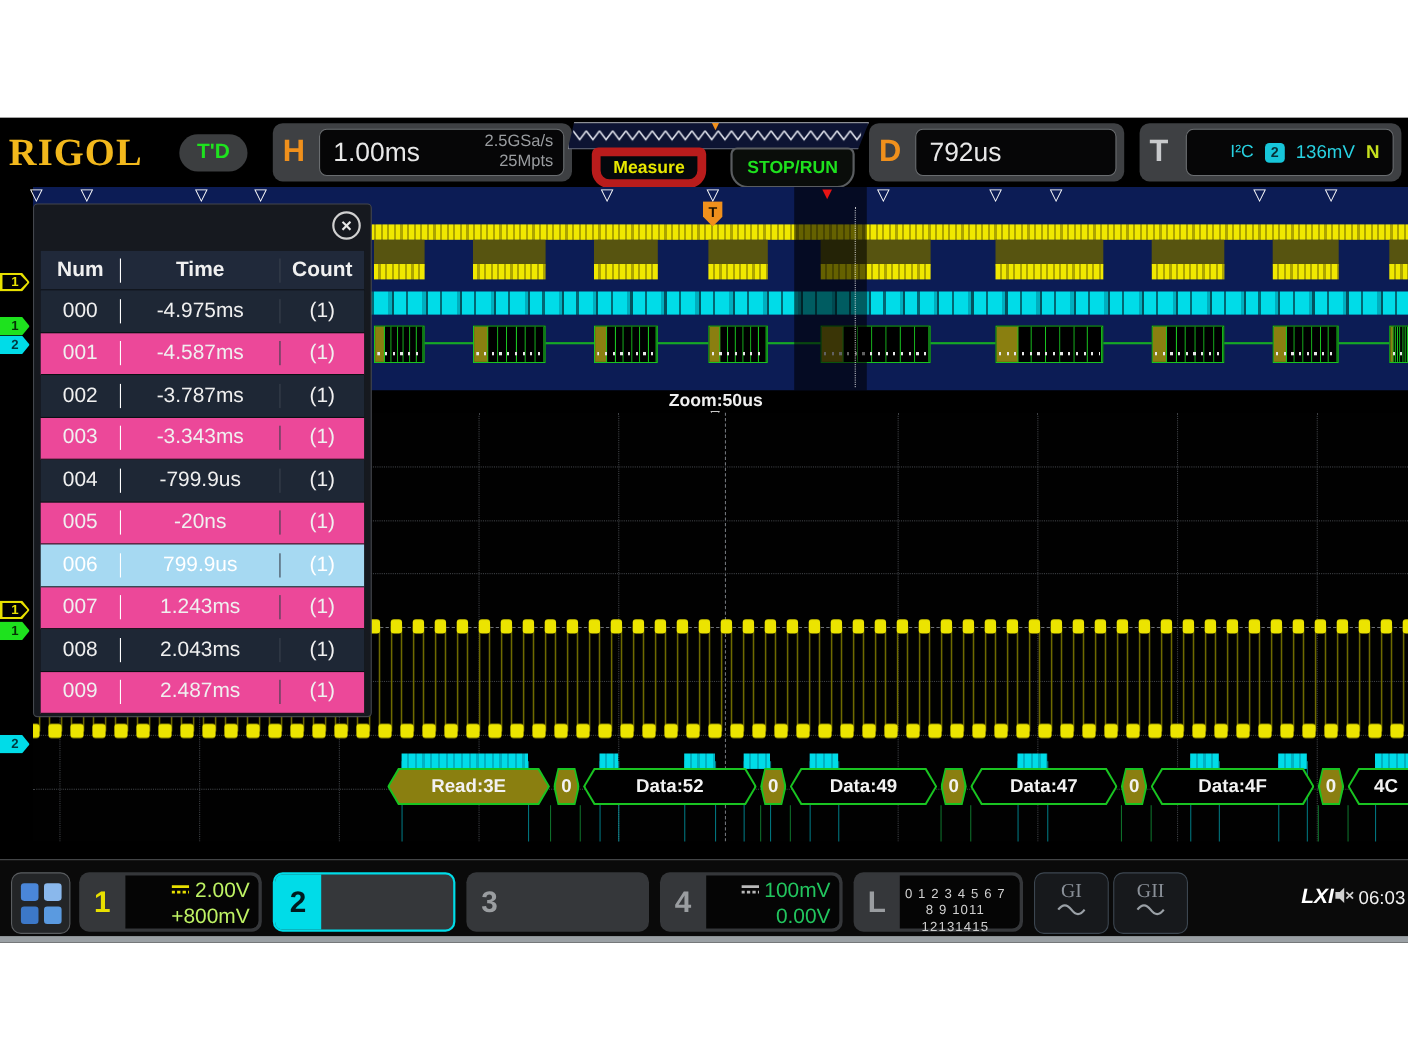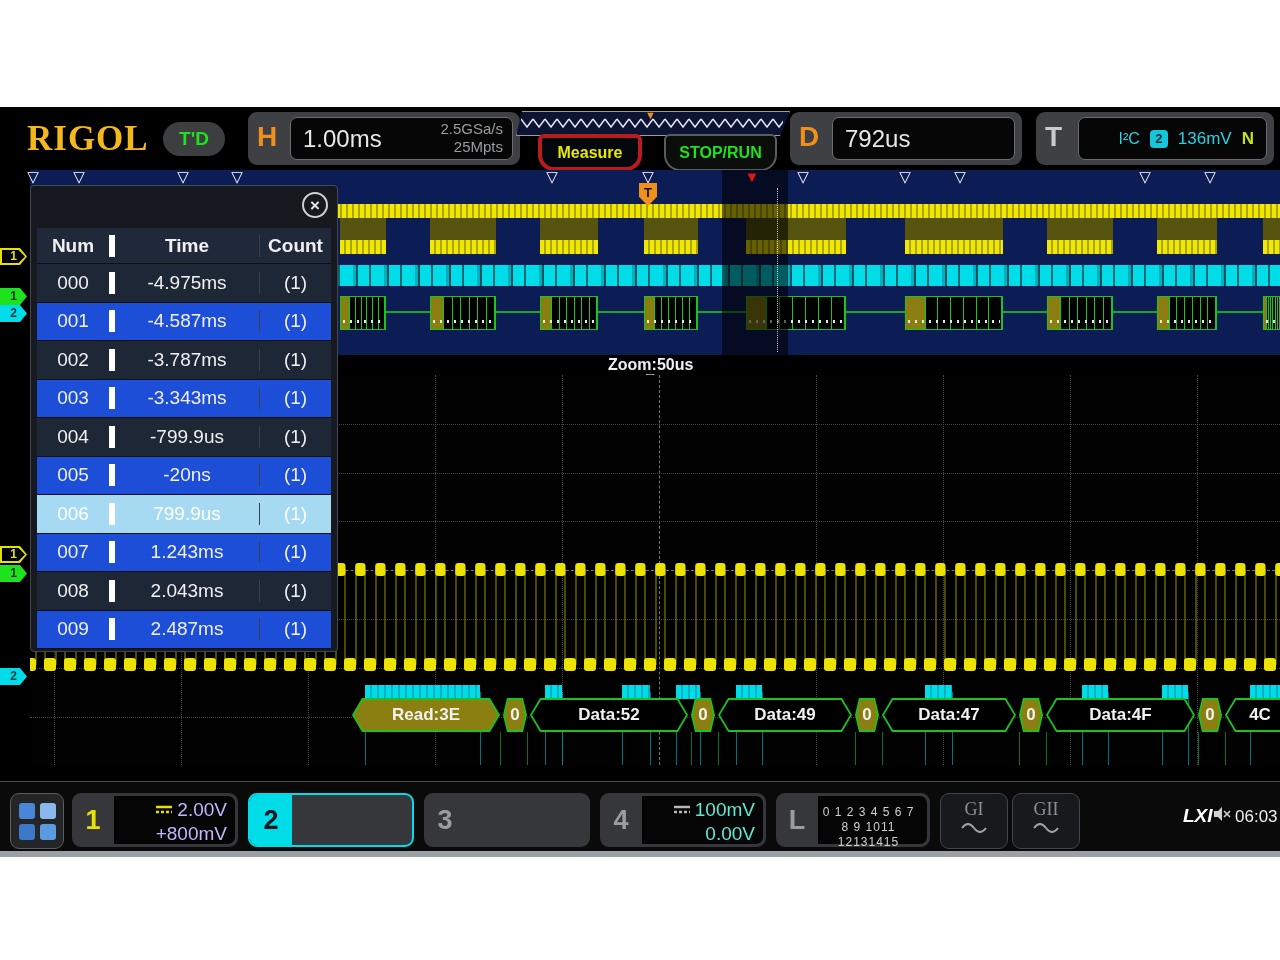--- a/index.html
+++ b/index.html
@@ -2,33 +2,33 @@
 <html><head>
 <meta charset="utf-8">
 <style>
   html,body{margin:0;padding:0;background:#fff;font-family:"Liberation Sans","DejaVu Sans",sans-serif;}
   .page{position:relative;width:1280px;height:960px;background:#fff;overflow:hidden;}
   .screen{position:absolute;left:0;top:107px;width:1280px;height:750px;background:#000;overflow:hidden;}
   .abs{position:absolute;}
 
   
   .topbar{position:absolute;left:0;top:0;width:1280px;height:63px;background:#000;}
-  .logo{position:absolute;left:8px;top:12px;font-family:"Liberation Serif",serif;font-weight:900;font-size:35px;color:#f2b81c;letter-spacing:1px;margin-left:19px;}
+  .logo{position:absolute;left:8px;top:12px;font-family:"Liberation Serif",serif;font-weight:900;font-size:35px;color:#f2b81c;letter-spacing:1px;}
   .td-badge{position:absolute;left:163px;top:15px;width:62px;height:34px;border-radius:17px;background:#3c3e40;color:#1ee21e;font-weight:bold;font-size:19px;text-align:center;line-height:34px;}
   .grp{position:absolute;top:5px;height:53px;background:#3e4043;border-radius:9px;}
   .grp .letter{position:absolute;left:9px;top:9px;font-size:28px;font-weight:bold;}
   .grp .blackbox{position:absolute;left:42px;top:5px;right:7px;bottom:5px;background:#060607;border:1px solid #6a6d70;border-radius:7px;}
   .h-grp{left:248px;width:272px;}
   .tb-value{position:absolute;left:12px;top:7px;font-size:24px;color:#e8e8e8;}
   .rate{position:absolute;right:9px;top:2px;text-align:right;color:#9a9da0;font-size:15px;line-height:18px;}
   .preview{position:absolute;left:516px;top:4px;width:272px;height:23px;background:#0d1433;border:1px solid #9a9da0;clip-path:polygon(6px 0,100% 0,calc(100% - 10px) 100%,0 100%);}
   .preview svg{position:absolute;left:4px;top:3px;}
   .preview-marker{position:absolute;left:128px;top:-3px;color:#f0901c;font-size:11px;}
   .tabbtn{position:absolute;top:27px;height:37px;border-radius:6px 6px 16px 16px;display:flex;align-items:center;justify-content:center;font-weight:bold;font-size:16px;box-sizing:border-box;}
-  .measure{left:538px;width:104px;background:#04080c;border:4px solid #b91c1c;color:#e8e800;}
+  .measure{left:538px;width:104px;background:#04080c;border:8px solid #b91c1c;color:#e8e800;}
   .stoprun{left:664px;width:113px;background:#0a0d0a;border:2px solid #5a5d60;color:#1ee21e;}
   .d-grp{left:790px;width:232px;}
   .t-grp{left:1036px;width:238px;}
   .t-box{display:flex;align-items:center;justify-content:flex-end;gap:10px;padding-right:12px;height:100%;}
   .i2c{color:#28d2e2;font-size:16px;}
   .src-badge{background:#17c6da;color:#073038;font-weight:bold;font-size:13px;width:18px;height:18px;border-radius:4px;text-align:center;line-height:18px;}
   .tlevel{color:#28d2e2;font-size:17px;}
   .tslope{color:#c6e01e;font-size:17px;font-weight:bold;}
 
   
@@ -106,23 +106,23 @@
   .tag.ch2{background:#00dce8;color:#003a40;}
 
   
   .marktable{position:absolute;left:30px;top:78px;width:308px;height:467px;background:#16191f;border:1px solid #44474d;border-radius:4px;z-index:40;box-sizing:border-box;}
   .mt-title{position:absolute;left:0;top:0;right:0;height:38px;background:#23262c;border-radius:4px 4px 0 0;color:#e8e8e8;font-size:20px;line-height:38px;padding-left:14px;box-sizing:border-box;}
   .mt-close{position:absolute;right:9px;top:6px;width:26px;height:26px;border:2px solid #d0d0d0;border-radius:50%;color:#e8e8e8;font-size:17px;font-weight:bold;text-align:center;line-height:23px;box-sizing:border-box;}
   .mt-body{position:absolute;left:6px;right:6px;top:42px;bottom:5px;background:#101318;}
   .mt-row{display:flex;height:38.5px;align-items:center;color:#f0f0f0;font-size:19px;border-bottom:1px solid #0c0f13;box-sizing:border-box;}
   .mt-row.hdr{height:36px;font-weight:bold;background:#20293a;}
   .mt-row.even{background:#1e2735;}
-  .mt-row.odd{background:#1d4ed8;}
+  .mt-row.odd{background:#ec4899;}
   .mt-row.selected{background:#a6d9f2;color:#fff;}
-  .mt-c1{width:72px;text-align:center;border-right:6px solid #ffffff;}
+  .mt-c1{width:72px;text-align:center;border-right:1px solid #ffffff;}
   .mt-c2{width:144px;text-align:center;border-right:1px solid #39414d;}
   .mt-c3{flex:1;text-align:center;}
 </style>
 </head>
 <body>
 
 <div class="page">
 <div class="screen">
 
   <div class="topbar">
@@ -542,40 +542,40 @@
   <div class="bottombar">
     <div class="menu-btn">
       <i style="background:#4a86d8"></i>
           <i style="background:#8ab8ec"></i>
           <i style="background:#3c78c8"></i>
           <i style="background:#5a9ae0"></i>
     </div>
 
     <div class="chbtn" style="left:72px">
       <div class="num" style="color:#e8e000">1</div>
-      <div class="vals" style="color:#c4b5fd">
+      <div class="vals" style="color:#bef264">
         <div><svg class="dcicon" width="16" height="9">
                 <line x1="0" y1="2" x2="16" y2="2" stroke="#e8e000" stroke-width="2.5"></line>
                 <line x1="0" y1="7" x2="16" y2="7" stroke="#e8e000" stroke-width="2.5" stroke-dasharray="3 2"></line>
               </svg><span>2.00V</span></div>
         <div>+800mV</div>
       </div>
     </div>
 
     <div class="chbtn active" style="left:248px">
       <div class="num">2</div>
     </div>
 
     <div class="chbtn" style="left:424px">
       <div class="num" style="color:#9a9da0">3</div>
     </div>
 
     <div class="chbtn" style="left:600px">
       <div class="num" style="color:#9a9da0">4</div>
-      <div class="vals" style="color:#5eead4">
+      <div class="vals" style="color:#22c55e">
         <div><svg class="dcicon" width="16" height="9">
                 <line x1="0" y1="2" x2="16" y2="2" stroke="#b8b8b8" stroke-width="2.5"></line>
                 <line x1="0" y1="7" x2="16" y2="7" stroke="#b8b8b8" stroke-width="2.5" stroke-dasharray="3 2"></line>
               </svg><span>100mV</span></div>
         <div>0.00V</div>
       </div>
     </div>
 
     <div class="chbtn lbtn" style="left:776px;width:154px">
       <div class="num" style="color:#9a9da0">L</div>

